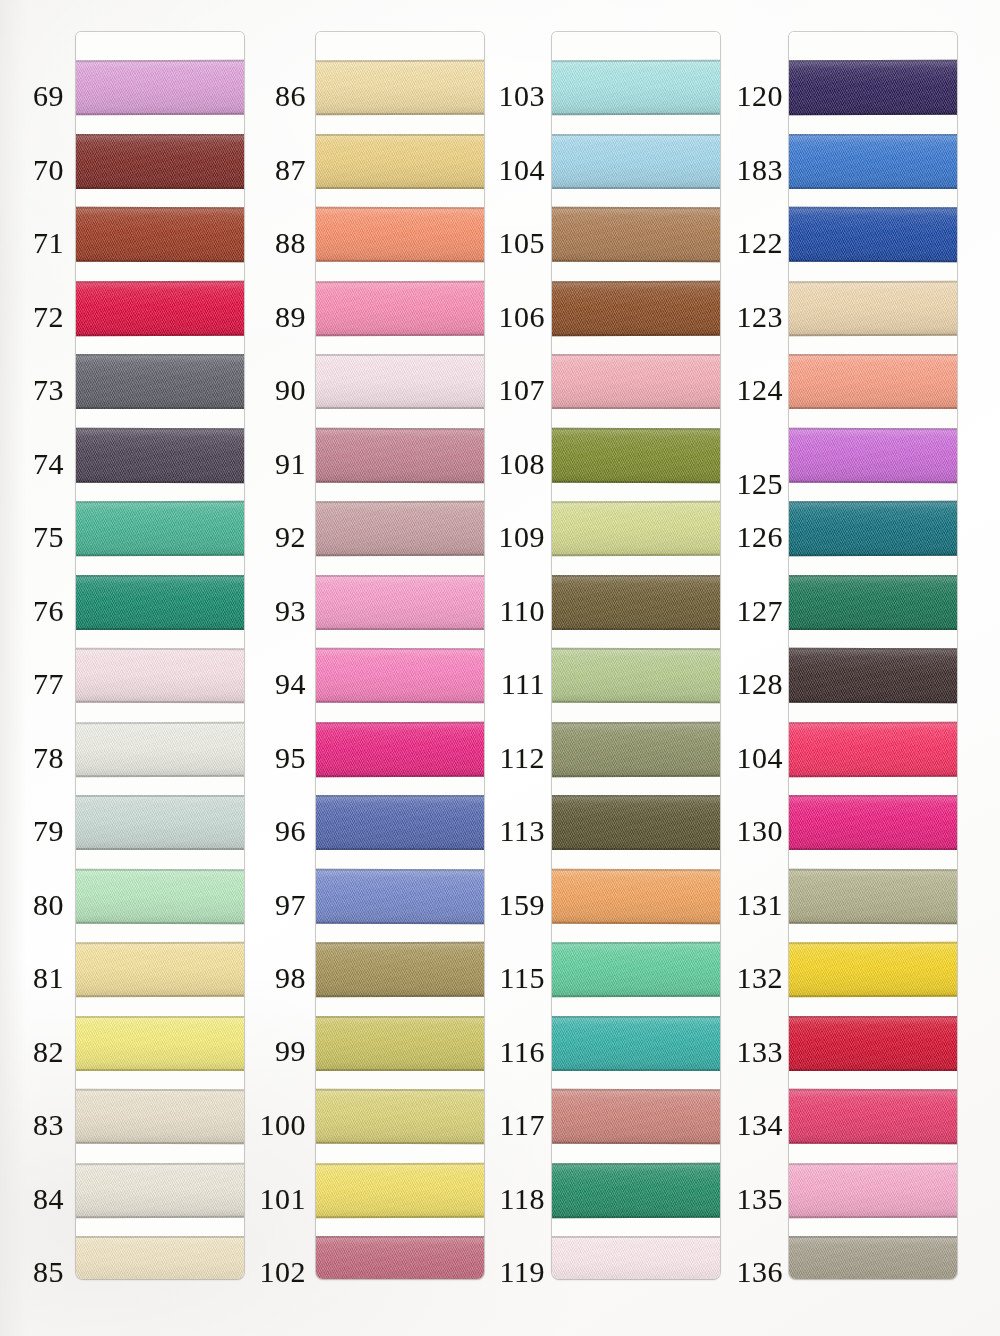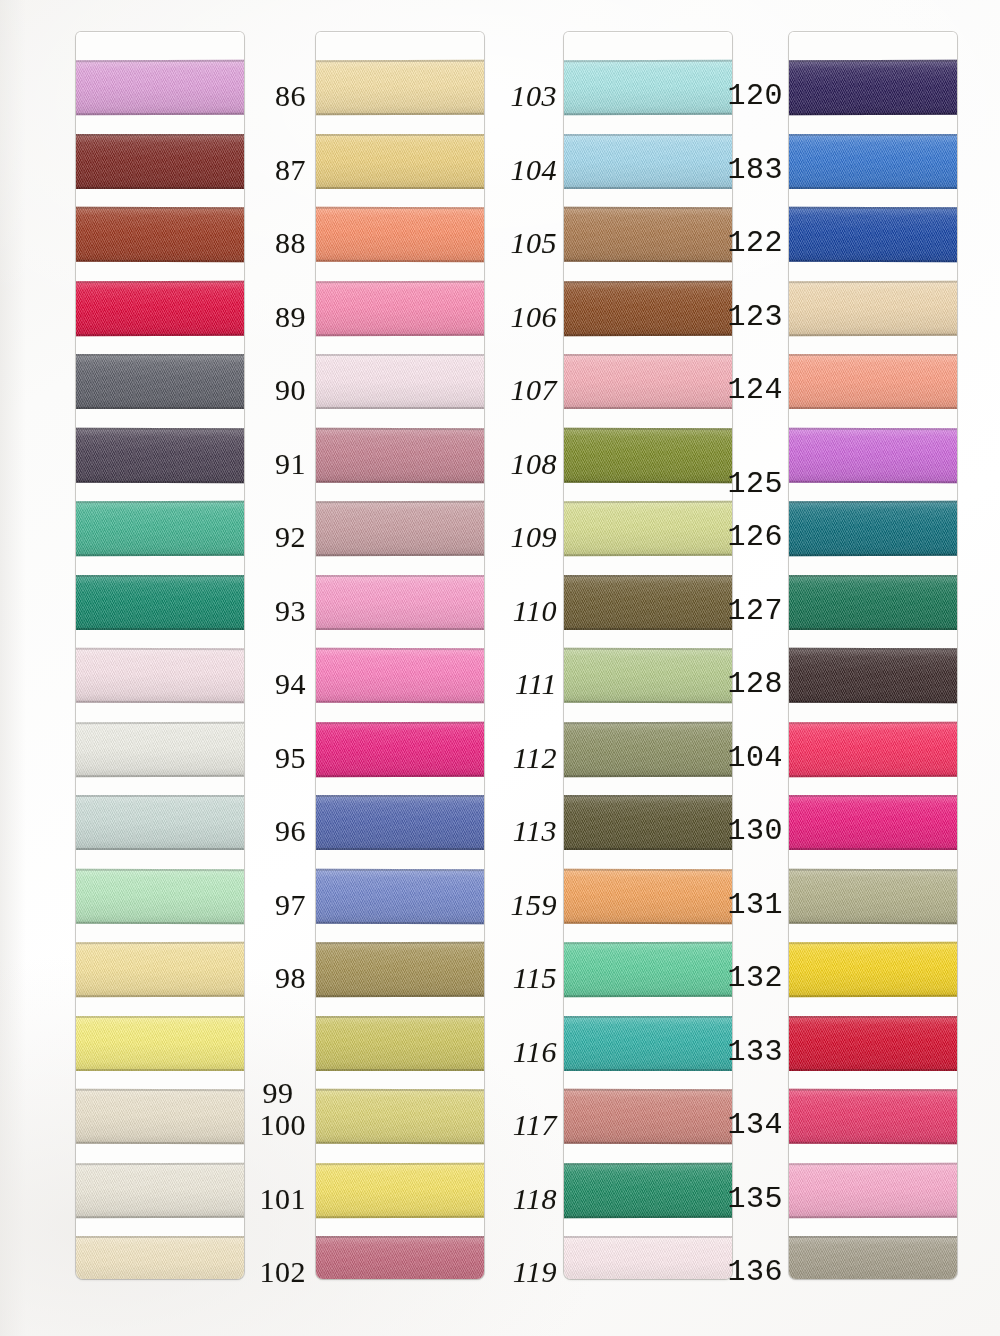--- a/index.html
+++ b/index.html
@@ -221,20 +221,39 @@
             <span class="sheen"></span>
             <span class="edge-top"></span>
             <span class="edge-bot"></span>
           </div>
           <div class="ribbon" title="85" style="top: 1204px; height: 55px; background: rgb(239, 226, 192); transform: rotate(0deg);">
             <span class="weave"></span>
             <span class="sheen"></span>
             <span class="edge-top"></span>
           </div>
         </div>
+      </div>
+      <div class="labels" style="left: 8px; width: 56px; position: absolute;">
+        <div class="swatch-label" style="top: 96px;">69</div>
+        <div class="swatch-label" style="top: 169.5px;">70</div>
+        <div class="swatch-label" style="top: 243px;">71</div>
+        <div class="swatch-label" style="top: 316.5px;">72</div>
+        <div class="swatch-label" style="top: 390px;">73</div>
+        <div class="swatch-label" style="top: 463.5px;">74</div>
+        <div class="swatch-label" style="top: 537px;">75</div>
+        <div class="swatch-label" style="top: 610.5px;">76</div>
+        <div class="swatch-label" style="top: 684px;">77</div>
+        <div class="swatch-label" style="top: 757.5px;">78</div>
+        <div class="swatch-label" style="top: 831px;">79</div>
+        <div class="swatch-label" style="top: 904.5px;">80</div>
+        <div class="swatch-label" style="top: 978px;">81</div>
+        <div class="swatch-label" style="top: 1051.5px;">82</div>
+        <div class="swatch-label" style="top: 1125px;">83</div>
+        <div class="swatch-label" style="top: 1198.5px;">84</div>
+        <div class="swatch-label" style="top: 1272px;">85</div>
       </div>
     </div>
     <div class="column" style="left: 0px; width: 1000px;">
       <div class="window" style="left: 316px; width: 168px;">
         <div class="window-inner">
           <div class="ribbon" title="86" style="top: 28px; height: 55px; background: rgb(242, 221, 163); transform: rotate(-0.25deg);">
             <span class="weave"></span>
             <span class="sheen"></span>
             <span class="edge-top"></span>
             <span class="edge-bot"></span>
@@ -343,27 +362,27 @@
         <div class="swatch-label" style="top: 316.5px;">89</div>
         <div class="swatch-label" style="top: 390px;">90</div>
         <div class="swatch-label" style="top: 463.5px;">91</div>
         <div class="swatch-label" style="top: 537px;">92</div>
         <div class="swatch-label" style="top: 610.5px;">93</div>
         <div class="swatch-label" style="top: 684px;">94</div>
         <div class="swatch-label" style="top: 757.5px;">95</div>
         <div class="swatch-label" style="top: 831px;">96</div>
         <div class="swatch-label" style="top: 904.5px;">97</div>
         <div class="swatch-label" style="top: 978px;">98</div>
-        <div class="swatch-label" style="top: 1093px; text-align: center;">99</div>
+        <div class="swatch-label" style="top: 1051px;">99</div>
         <div class="swatch-label" style="top: 1125px;">100</div>
         <div class="swatch-label" style="top: 1198.5px;">101</div>
         <div class="swatch-label" style="top: 1272px;">102</div>
       </div>
     </div>
-    <div class="column" style="left: 12px; width: 881px; font-style: italic;">
+    <div class="column" style="left: 0px; width: 881px;">
       <div class="window" style="left: 552px; width: 168px;">
         <div class="window-inner">
           <div class="ribbon" title="103" style="top: 28px; height: 55px; background: rgb(167, 228, 228); transform: rotate(-0.25deg);">
             <span class="weave"></span>
             <span class="sheen"></span>
             <span class="edge-top"></span>
             <span class="edge-bot"></span>
           </div>
           <div class="ribbon" title="104" style="top: 101.5px; height: 55px; background: rgb(161, 214, 234); transform: rotate(0deg);">
             <span class="weave"></span>
@@ -475,21 +494,21 @@
         <div class="swatch-label" style="top: 757.5px;">112</div>
         <div class="swatch-label" style="top: 831px;">113</div>
         <div class="swatch-label" style="top: 904.5px;">159</div>
         <div class="swatch-label" style="top: 978px;">115</div>
         <div class="swatch-label" style="top: 1051.5px;">116</div>
         <div class="swatch-label" style="top: 1125px;">117</div>
         <div class="swatch-label" style="top: 1198.5px;">118</div>
         <div class="swatch-label" style="top: 1272px;">119</div>
       </div>
     </div>
-    <div class="column" style="left: 0px; width: 864px; font-family: Liberation Mono, monospace;">
+    <div class="column" style="left: 0px; width: 864px;">
       <div class="window" style="left: 789px; width: 168px;">
         <div class="window-inner">
           <div class="ribbon" title="120" style="top: 28px; height: 55px; background: rgb(46, 32, 89); transform: rotate(-0.25deg);">
             <span class="weave"></span>
             <span class="sheen"></span>
             <span class="edge-top"></span>
             <span class="edge-bot"></span>
           </div>
           <div class="ribbon" title="121" style="top: 101.5px; height: 55px; background: rgb(53, 117, 207); transform: rotate(0deg);">
             <span class="weave"></span>

